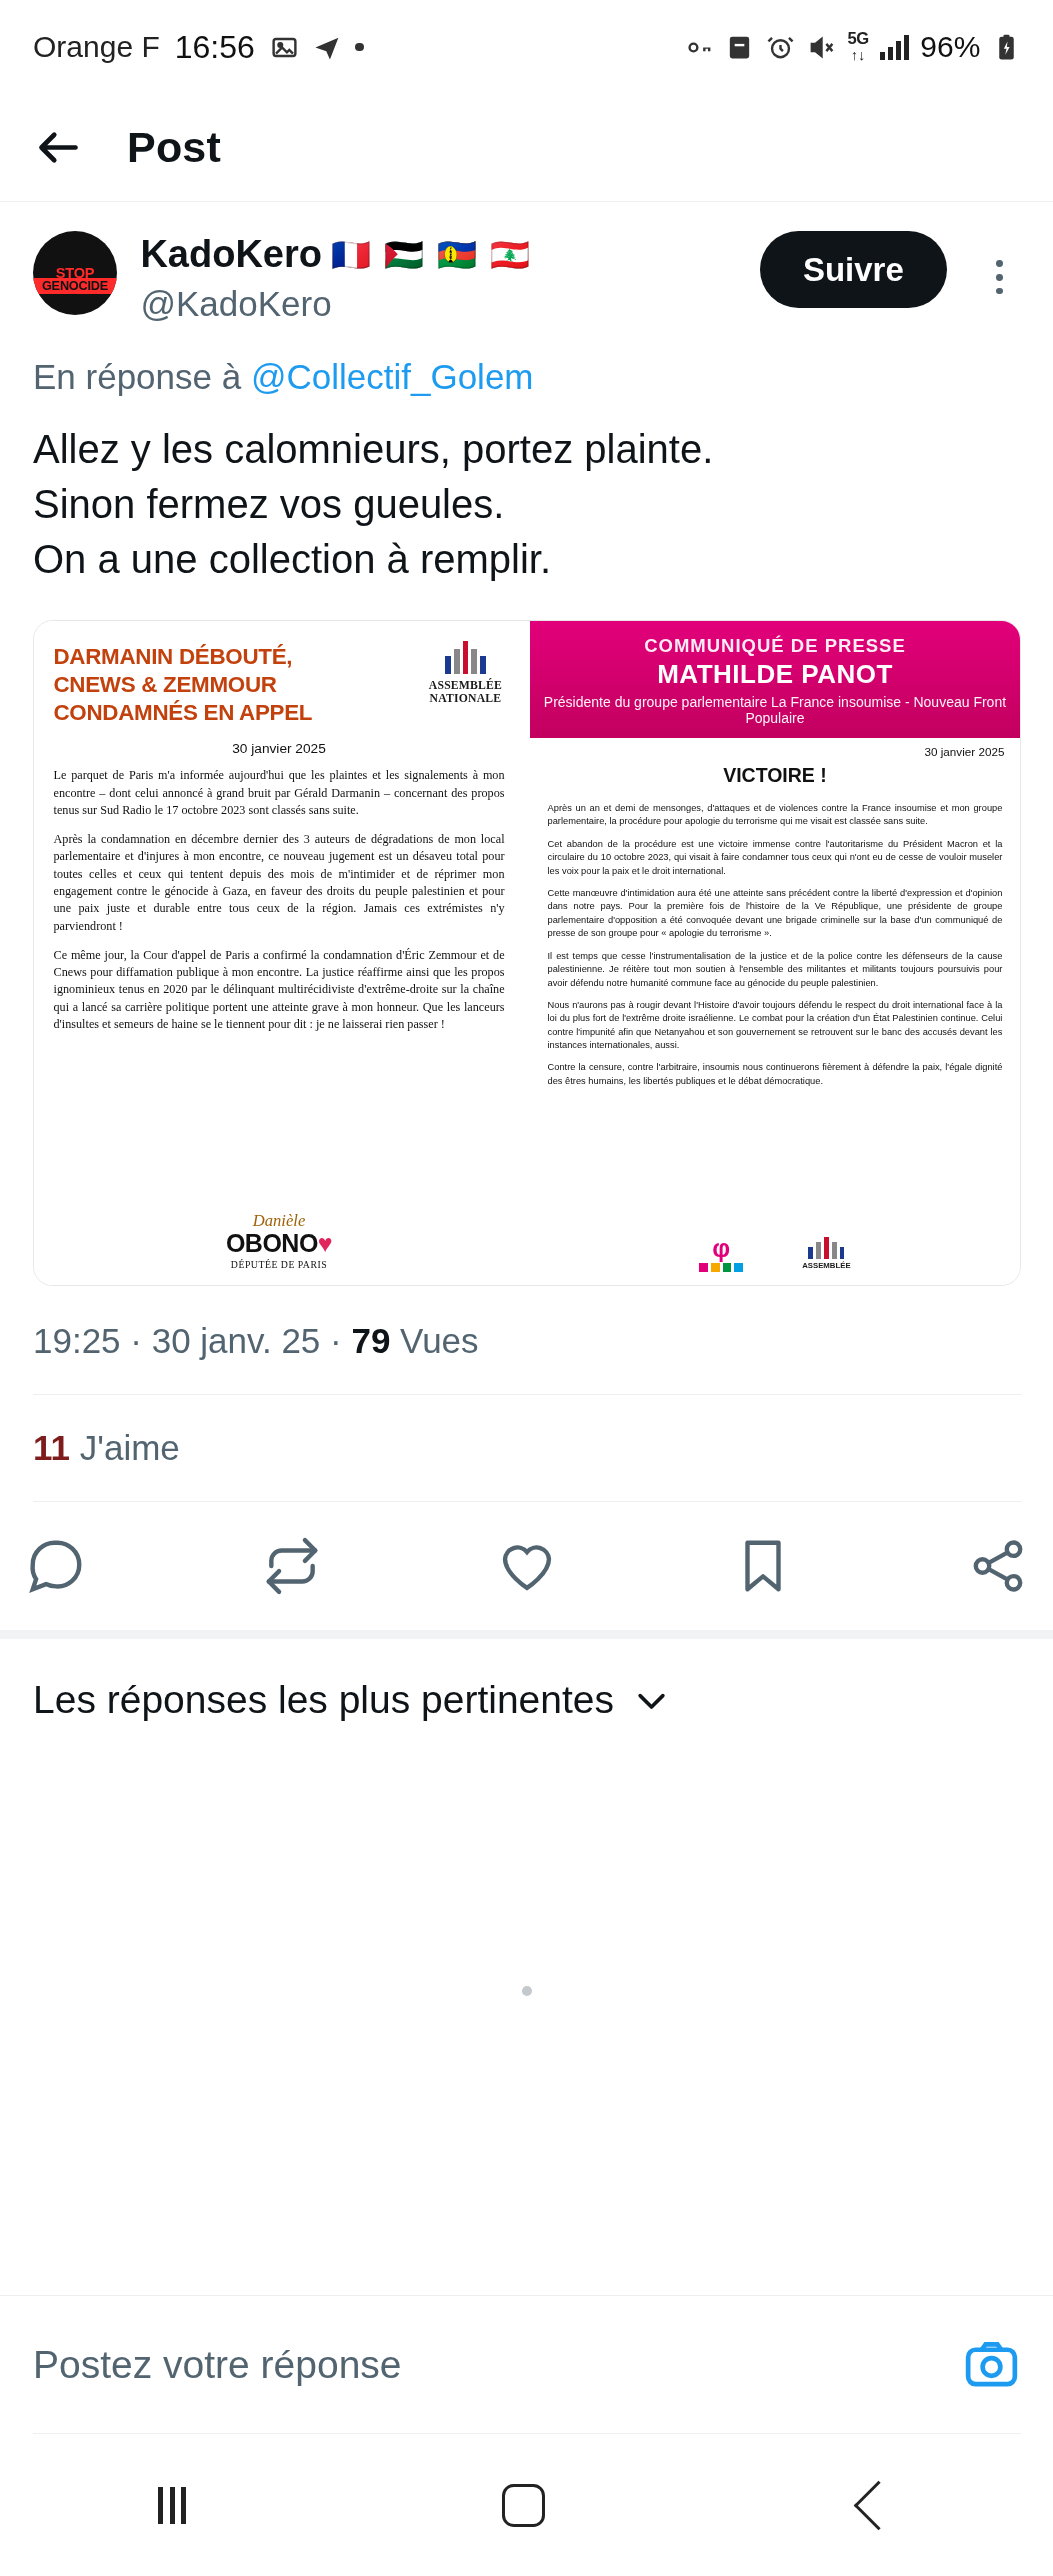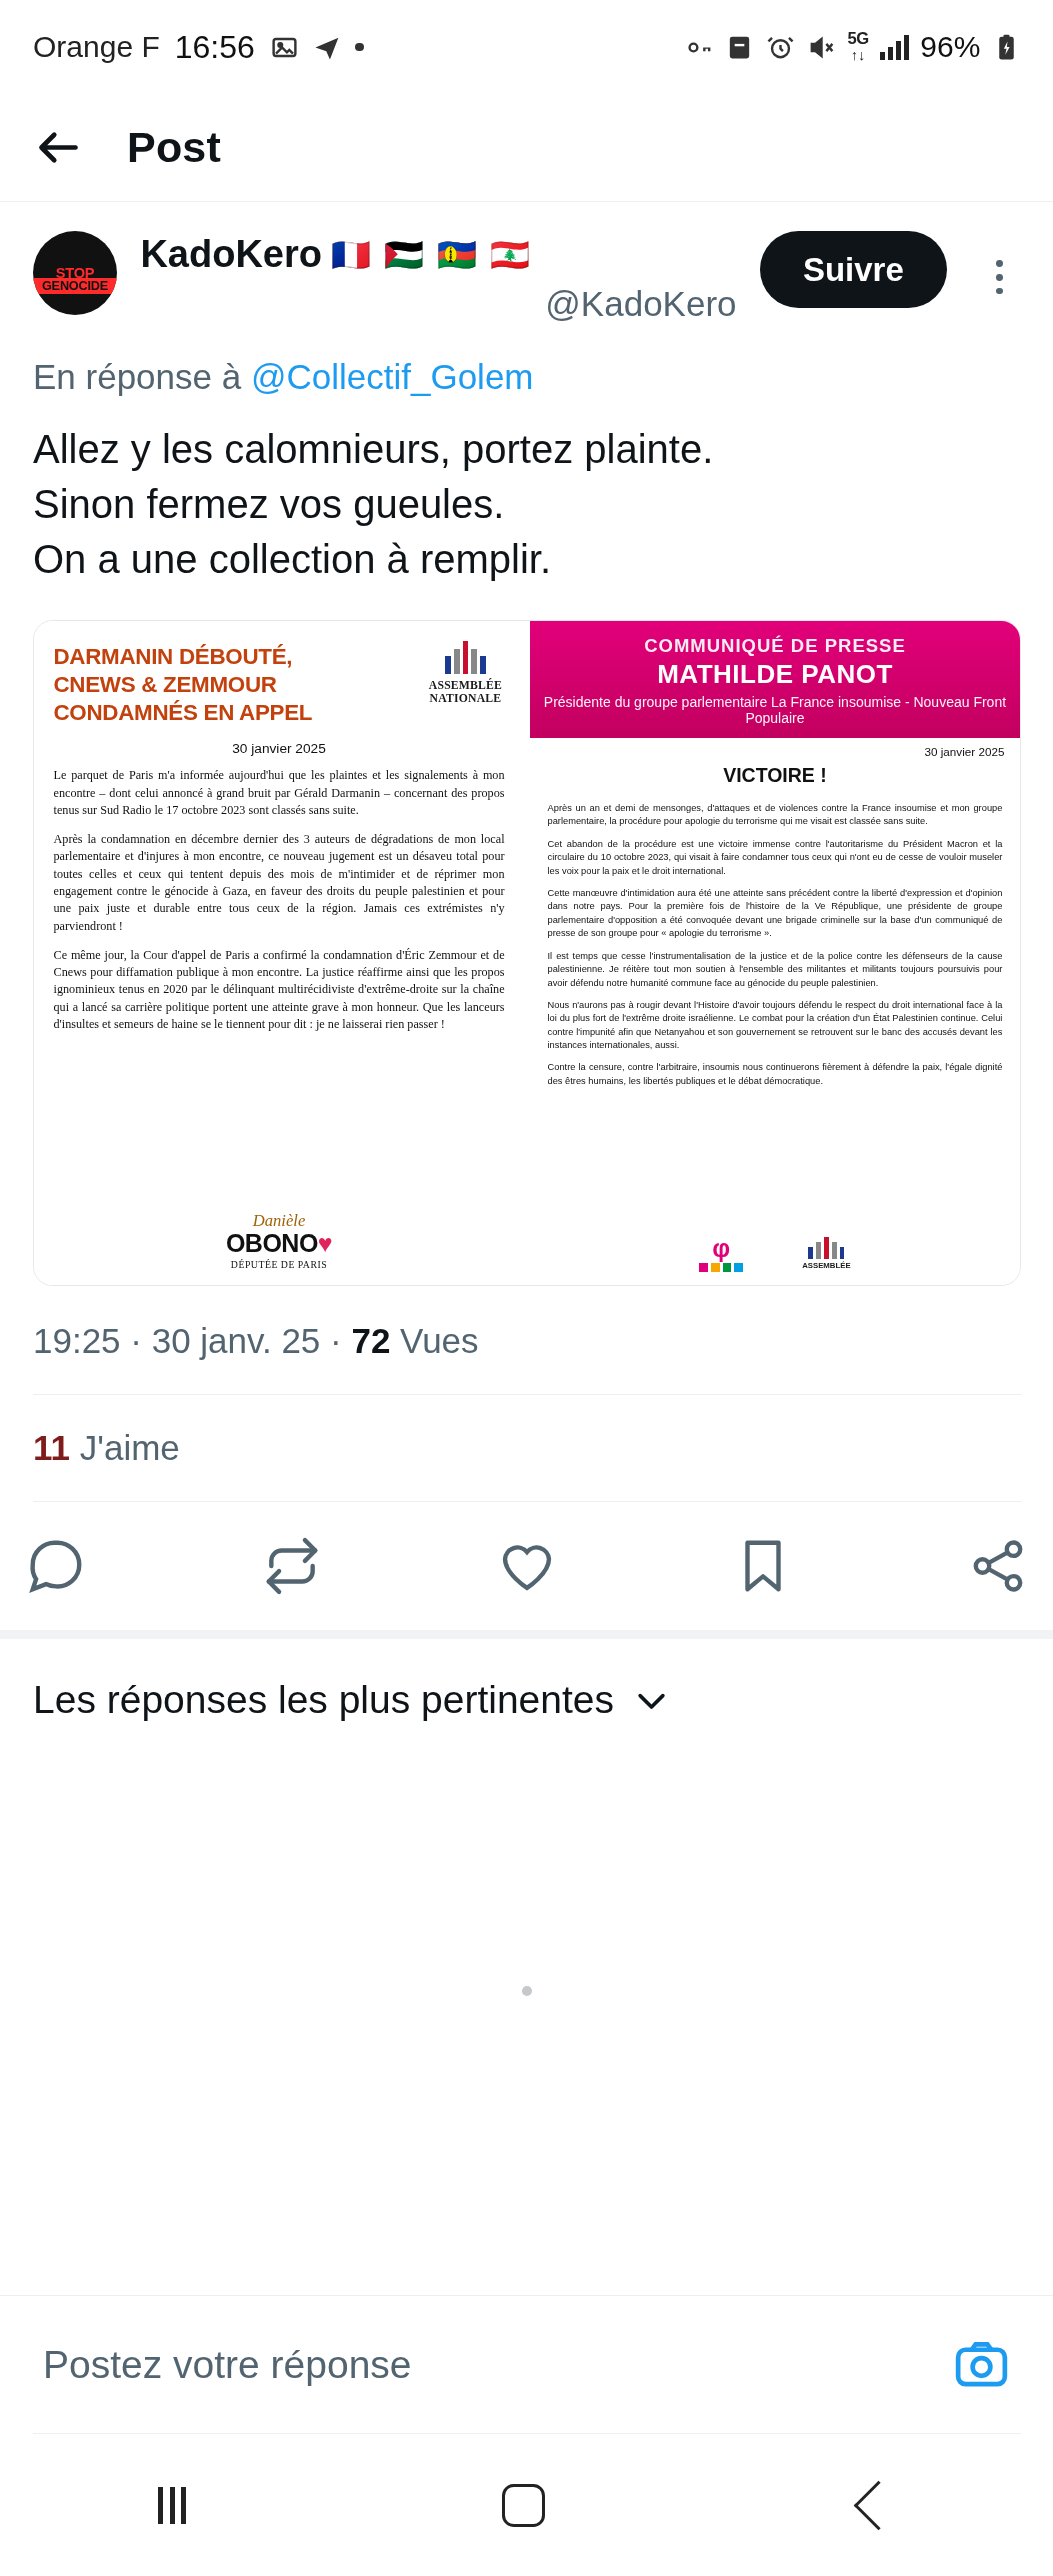--- a/index.html
+++ b/index.html
@@ -88,21 +88,21 @@
     position:absolute; left:0; right:0; bottom: 21.5px;
     background:#ff2b2b; color:#111; font-size: 12.7px; font-weight:700;
     text-align:center; letter-spacing: -0.2px; padding: 1px 0;
   }
   .names { flex: 1 1 auto; min-width: 0; padding-top: 2px; }
   .name-row { display:flex; align-items:center; gap: 9.8px; flex-wrap: nowrap; }
   .display-name {
     font-size: 38px; font-weight: 700; color: #0f1419; white-space: nowrap;
   }
   .flags { font-size: 32px; letter-spacing: 2px; line-height: 1; }
-  .handle { font-size: 35px; color: #536471; margin-top: 7.8px; text-align: right; }
+  .handle { font-size: 35px; color: #536471; margin-top: 7.8px; }
 
   .follow-btn {
     background: #0f1419; color: #fff;
     border: none; border-radius: 975px;
     font-size: 33px; font-weight: 700;
     padding: 19.5px 43px;
     margin-left: auto;
     font-family: inherit;
     cursor: pointer;
     white-space: nowrap;
@@ -296,21 +296,21 @@
   
   .composer-wrap {
     position: absolute;
     left: 0; right: 0;
     bottom: 142px;
     border-top: 1px solid #eceef0;
     background: #fff;
   }
   .composer {
     display: flex; align-items: center;
-    padding: 39px 43px;
+    padding: 39px 33px;
     gap: 19.5px;
   }
   .composer-input {
     flex: 1 1 auto;
     border: none; outline: none;
     font-size: 39px;
     color: #536471;
     font-family: inherit;
     background: transparent;
   }
@@ -506,21 +506,21 @@
             <i style="display:block;width:4.9px;height:11.7px;background:#1b3a8f"></i>
           </div>
           <div style="font-size:7.8px;font-weight:700;color:#1b1b1b;margin-top:2.9px">ASSEMBLÉE</div>
         </div>
       </div>
     </div>
 
   </div>
 
   <div class="meta">
-    <span>19:25 · 30 janv. 25 · </span><b>72</b><span> Vues</span>
+    <span>19:25 · 30 janv. 25 · </span><b>79</b><span> Vues</span>
   </div>
   <div class="divider"></div>
 
   <div class="stats">
     <b>11</b>
     <span>J'aime</span>
   </div>
   <div class="divider"></div>
 
 </div>

